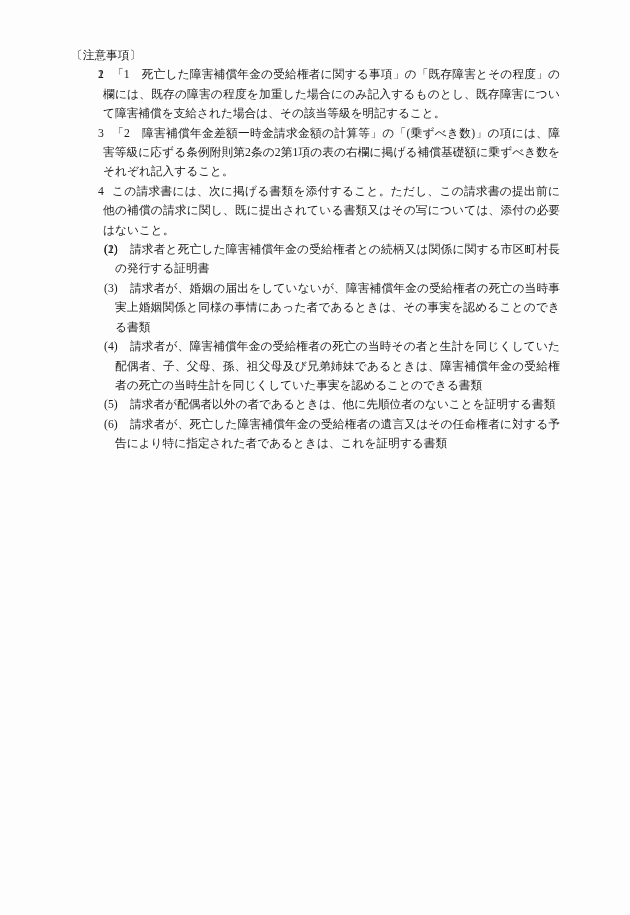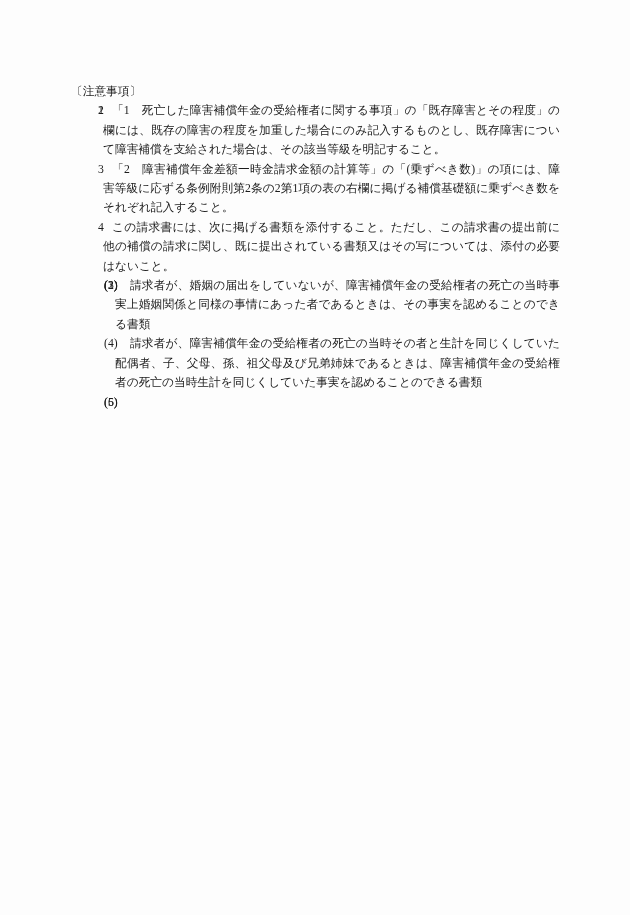--- a/index.html
+++ b/index.html
@@ -16,21 +16,20 @@
     overflow: hidden;
   }
   .doc {
     position: absolute;
     top: 46px;
     left: 0;
     width: 630px;
     font-size: 11.7px;
     line-height: 19.4px;
     letter-spacing: 0;
-    margin-top: 36px;
   }
   .heading {
     margin-left: 71px;
   }
   .item {
     position: relative;
     margin-left: 103px;
     width: 457px;
     text-indent: 9px;
     text-align: justify;
@@ -82,35 +81,38 @@
   </div>
 
   <div>
 
     <div class="subitem">
       <span class="marker">(1)</span>
     </div>
 
     <div class="subitem">
       <span class="marker">(2)</span>
+      <span>請求者と死亡した障害補償年金の受給権者との続柄又は関係に関する市区町村長の発行する証明書</span>
     </div>
 
     <div class="subitem">
       <span class="marker">(3)</span>
       <span>請求者が、婚姻の届出をしていないが、障害補償年金の受給権者の死亡の当時事実上婚姻関係と同様の事情にあった者であるときは、その事実を認めることのできる書類</span>
     </div>
 
     <div class="subitem">
       <span class="marker">(4)</span>
       <span>請求者が、障害補償年金の受給権者の死亡の当時その者と生計を同じくしていた配偶者、子、父母、孫、祖父母及び兄弟姉妹であるときは、障害補償年金の受給権者の死亡の当時生計を同じくしていた事実を認めることのできる書類</span>
     </div>
 
     <div class="subitem">
       <span class="marker">(5)</span>
+      <span>請求者が配偶者以外の者であるときは、他に先順位者のないことを証明する書類</span>
     </div>
 
     <div class="subitem">
       <span class="marker">(6)</span>
+      <span>請求者が、死亡した障害補償年金の受給権者の遺言又はその任命権者に対する予告により特に指定された者であるときは、これを証明する書類</span>
     </div>
 
   </div>
 
 </div>
 
 </body></html>

